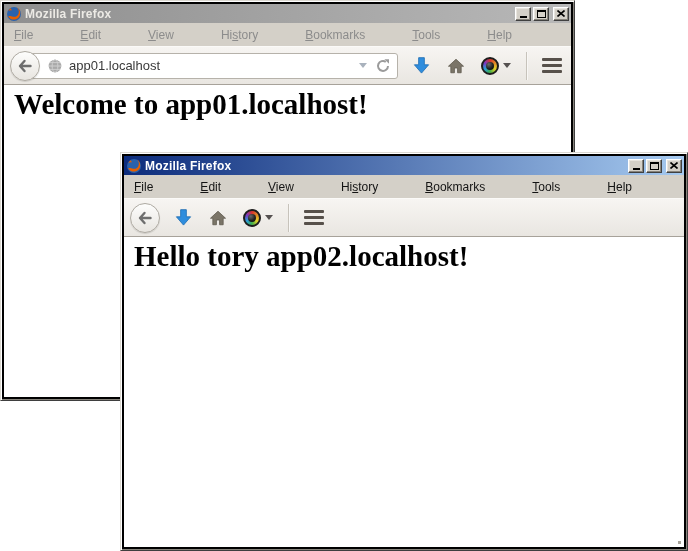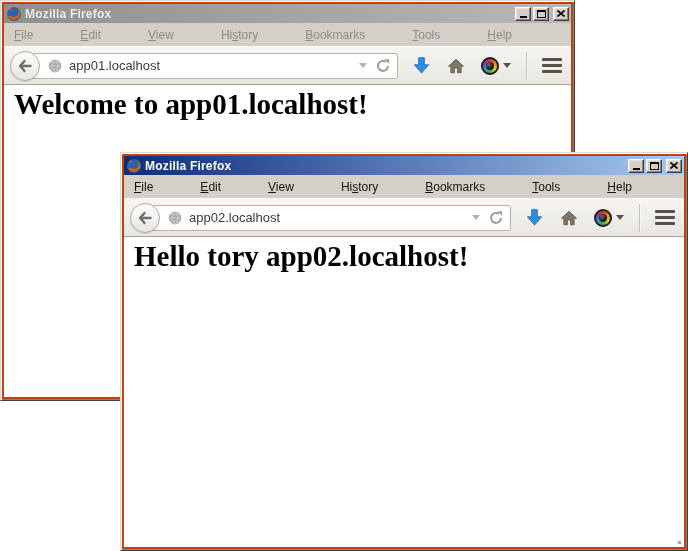--- a/index.html
+++ b/index.html
@@ -6,21 +6,21 @@
   body {
     width:688px; height:551px; position:relative; overflow:hidden;
     background:#ffffff;
     font-family:"Liberation Sans", sans-serif;
   }
   * { box-sizing:border-box; }
 
   
   .window {
     position:absolute; display:flex; flex-direction:column;
-    background:#c2410c;
+    background:#000000;
     border:1px solid;
     border-color:#dbd8d1 #3f3f3f #3f3f3f #dbd8d1;
     box-shadow: inset 1px 1px 0 #ffffff, inset -1px -1px 0 #87837b;
     padding:3px;
   }
 
   
   .titlebar {
     height:19px; flex:0 0 19px; display:flex; align-items:center;
     padding:0 2px; gap:3px;
@@ -250,39 +250,20 @@
     <span class="menu-item"><u>T</u>ools</span>
     <span class="menu-item"><u>H</u>elp</span>
   </div>
 
   <div class="toolbar">
     <div class="back-btn">
       <svg viewBox="0 0 16 16" width="16" height="16">
         <path d="M7.5 3 L3 8 L7.5 13 M3.3 8 H13.5" stroke="#6e6e6e" stroke-width="2.4" fill="none" stroke-linecap="round" stroke-linejoin="round"></path>
       </svg>
     </div>
-    <div class="urlbar">
-      <span class="globe">
-        <svg viewBox="0 0 16 16" width="16" height="16">
-          <circle cx="8" cy="8" r="6.3" fill="#a9a9a9"></circle>
-          <ellipse cx="8" cy="8" rx="2.9" ry="6.3" fill="none" stroke="#cfcfcf" stroke-width="1"></ellipse>
-          <line x1="1.7" y1="8" x2="14.3" y2="8" stroke="#cfcfcf" stroke-width="1"></line>
-          <line x1="2.6" y1="4.6" x2="13.4" y2="4.6" stroke="#cfcfcf" stroke-width="0.9"></line>
-          <line x1="2.6" y1="11.4" x2="13.4" y2="11.4" stroke="#cfcfcf" stroke-width="0.9"></line>
-        </svg>
-      </span>
-      <span class="url-text">app02.localhost</span>
-      <span class="url-drop"></span>
-      <span class="reload">
-        <svg viewBox="0 0 16 16" width="16" height="16">
-          <path d="M13 8 A5 5 0 1 1 10.8 3.8" fill="none" stroke="#9b9b9b" stroke-width="2"></path>
-          <path d="M9.4 1.2 h4.6 v4.6 z" fill="#9b9b9b"></path>
-        </svg>
-      </span>
-    </div>
     <div class="tool-group">
       <span class="icon20">
         <svg viewBox="0 0 16 16" width="19" height="19">
           <path d="M5.6 1.4 h4.8 v6 h3.6 L8 14.4 L2 7.4 h3.6 z" fill="#2f8ddd" stroke="#1d6db3" stroke-width="0.7"></path>
         </svg>
       </span>
       <span class="icon20">
         <svg viewBox="0 0 16 16" width="18" height="18">
           <path d="M8 2 L1.3 8.2 H3.4 V14 H6.6 V9.8 H9.4 V14 H12.6 V8.2 H14.7 Z" fill="#7b7568" stroke="#5e594e" stroke-width="0.7"></path>
         </svg>

